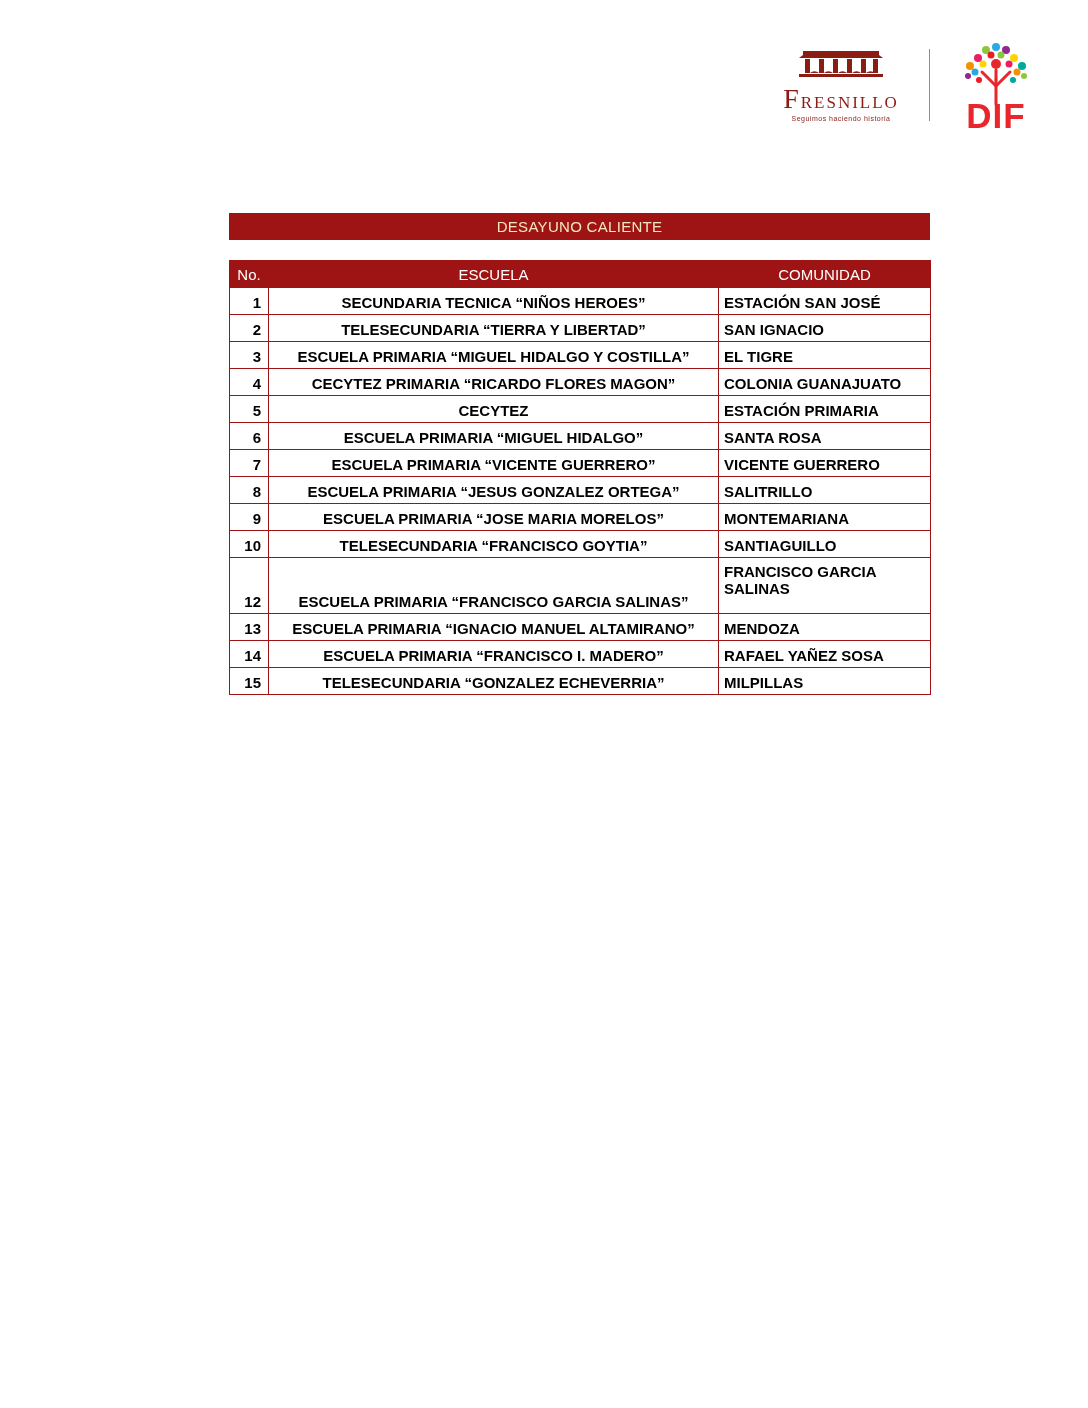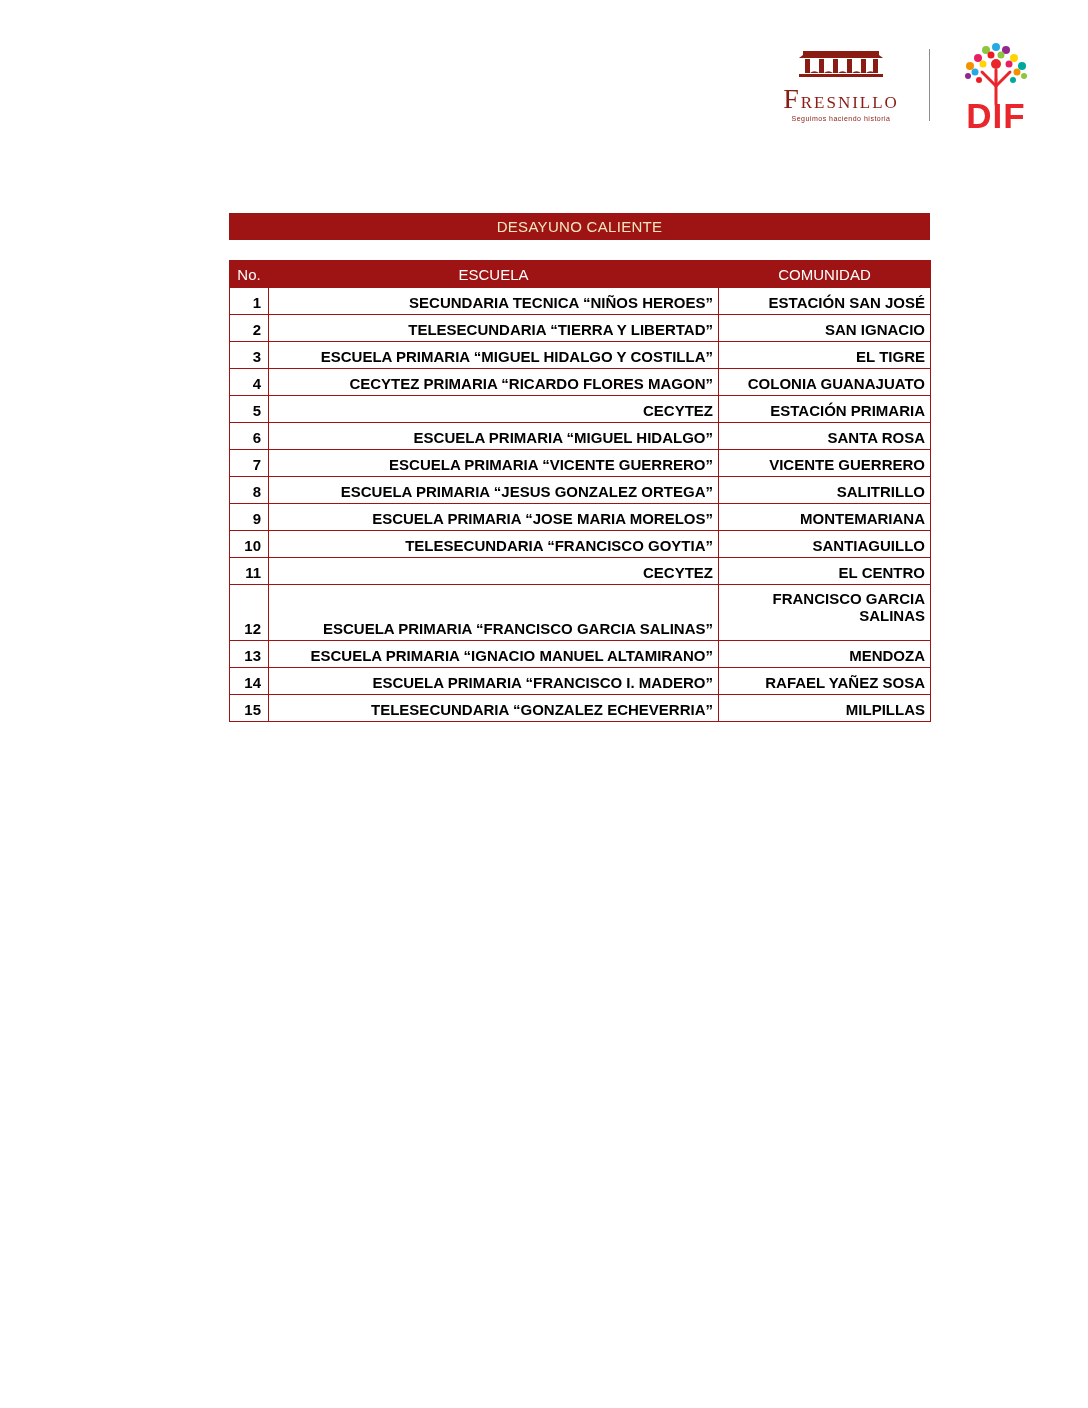--- a/index.html
+++ b/index.html
@@ -112,22 +112,22 @@
     border:1px solid var(--accent);
     color:#000000;
     font-weight:bold;
     vertical-align:bottom;
     padding:3px 5px;
     line-height:1.15;
     height:27px;
     overflow:hidden;
   }
   table.list td.no{text-align:right;padding-right:7px;}
-  table.list td.esc{text-align:right;margin-left:28px;}
-  table.list td.com{text-align:right;}
+  table.list td.esc{text-align:center;margin-left:28px;}
+  table.list td.com{text-align:left;}
   table.list tr.tall td{height:56px;}
   table.list tr.tall td.com{vertical-align:top;padding-top:5px;}
 </style>
 </head>
 <body>
 
 <div class="page">
 
   <div class="logo-area">
 
@@ -250,25 +250,20 @@
         <tr>
       <td class="no">9</td>
       <td class="esc">ESCUELA PRIMARIA “JOSE MARIA MORELOS”</td>
       <td class="com">MONTEMARIANA</td>
     </tr>
         <tr>
       <td class="no">10</td>
       <td class="esc">TELESECUNDARIA “FRANCISCO GOYTIA”</td>
       <td class="com">SANTIAGUILLO</td>
     </tr>
-        <tr>
-      <td class="no">11</td>
-      <td class="esc">CECYTEZ</td>
-      <td class="com">EL CENTRO</td>
-    </tr>
         <tr class="tall">
       <td class="no">12</td>
       <td class="esc">ESCUELA PRIMARIA “FRANCISCO GARCIA SALINAS”</td>
       <td class="com">FRANCISCO GARCIA SALINAS</td>
     </tr>
         <tr>
       <td class="no">13</td>
       <td class="esc">ESCUELA PRIMARIA “IGNACIO MANUEL ALTAMIRANO”</td>
       <td class="com">MENDOZA</td>
     </tr>

